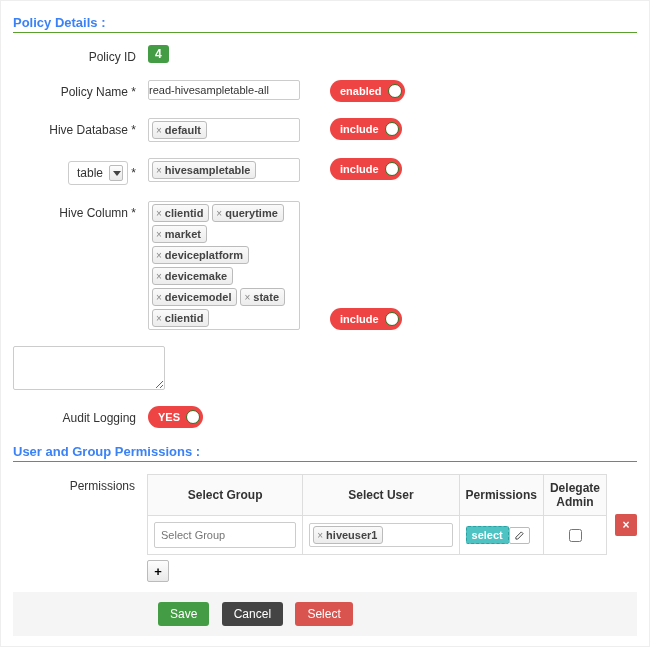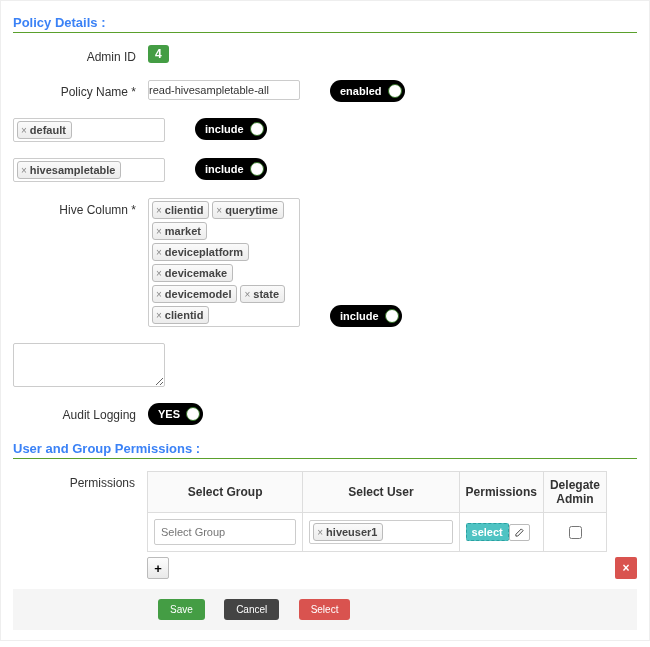--- a/index.html
+++ b/index.html
@@ -90,21 +90,21 @@
   .toggle {
     display: inline-flex;
     align-items: center;
     height: 22px;
     border-radius: 12px;
     padding: 0 3px 0 10px;
     font-size: 11px;
     font-weight: bold;
     cursor: pointer;
   }
-  .toggle.on { background: #000000; color: #fff; }
+  .toggle.on { background: #ef4444; color: #fff; }
   .toggle .knob {
     width: 14px; height: 14px; border-radius: 50%;
     background: #fff; margin-left: 6px;
     border: 1px solid #2f7022;
   }
   .select-table {
     border: 1px solid #ccc;
     border-radius: 3px;
     padding: 3px 4px 3px 8px;
     height: 24px;
@@ -209,75 +209,83 @@
   }
   .btnbar {
     background: #f5f5f5;
     padding: 10px 0 10px 145px;
     margin-top: 10px;
   }
   .btn {
     border: none;
     border-radius: 3px;
     color: #fff;
-    font-size: 10px;
+    font-size: 12px;
     padding: 5px 12px;
     cursor: pointer;
-    margin-right: 16px;
+    margin-right: 9px;
   }
   .btn.save { background: #449d44; }
   .btn.cancel { background: #444; }
   .btn.delete { background: #d9534f; }
   .hive-col-box { width: 152px; }
-  .perm-wrap { display: flex; align-items: flex-end; gap: 8px; }
+  .perm-wrap { display: flex; align-items: flex-start; gap: 8px; }
   .checkbox {
     width: 13px; height: 13px;
     display: inline-block;
   }
 </style>
 </head>
 <body>
 
 <div class="section-title">Policy Details :</div>
 <hr class="hr-green">
 
 <div class="row">
-  <div class="label">Admin ID</div>
+  <div class="label">Policy ID</div>
   <div class="field">
     <span class="idbadge">4</span>
   </div>
 </div>
 
 <div class="row">
   <div class="label">Policy Name *</div>
   <div class="field">
     <input class="textinput" type="text" value="read-hivesampletable-all" style="">
     <span class="toggle on">
       <span>enabled</span>
       <span class="knob"></span>
     </span>
   </div>
 </div>
 
 <div class="row">
+  <div class="label">Hive Database *</div>
   <div class="field">
     <div class="tokenbox wide">
       <span class="token">
           <span class="x">×</span>
           <span>default</span>
         </span>
     </div>
     <span class="toggle on">
       <span>include</span>
       <span class="knob"></span>
     </span>
   </div>
 </div>
 
 <div class="row">
+  <div class="label" style="padding-top:3px;">
+    <span class="select-table">
+      <span>table</span>
+      <span class="caret"></span>
+    </span>
+    <span>*</span>
+  </div>
   <div class="field">
     <div class="tokenbox wide">
       <span class="token">
           <span class="x">×</span>
           <span>hivesampletable</span>
         </span>
     </div>
     <span class="toggle on">
       <span>include</span>
       <span class="knob"></span>

